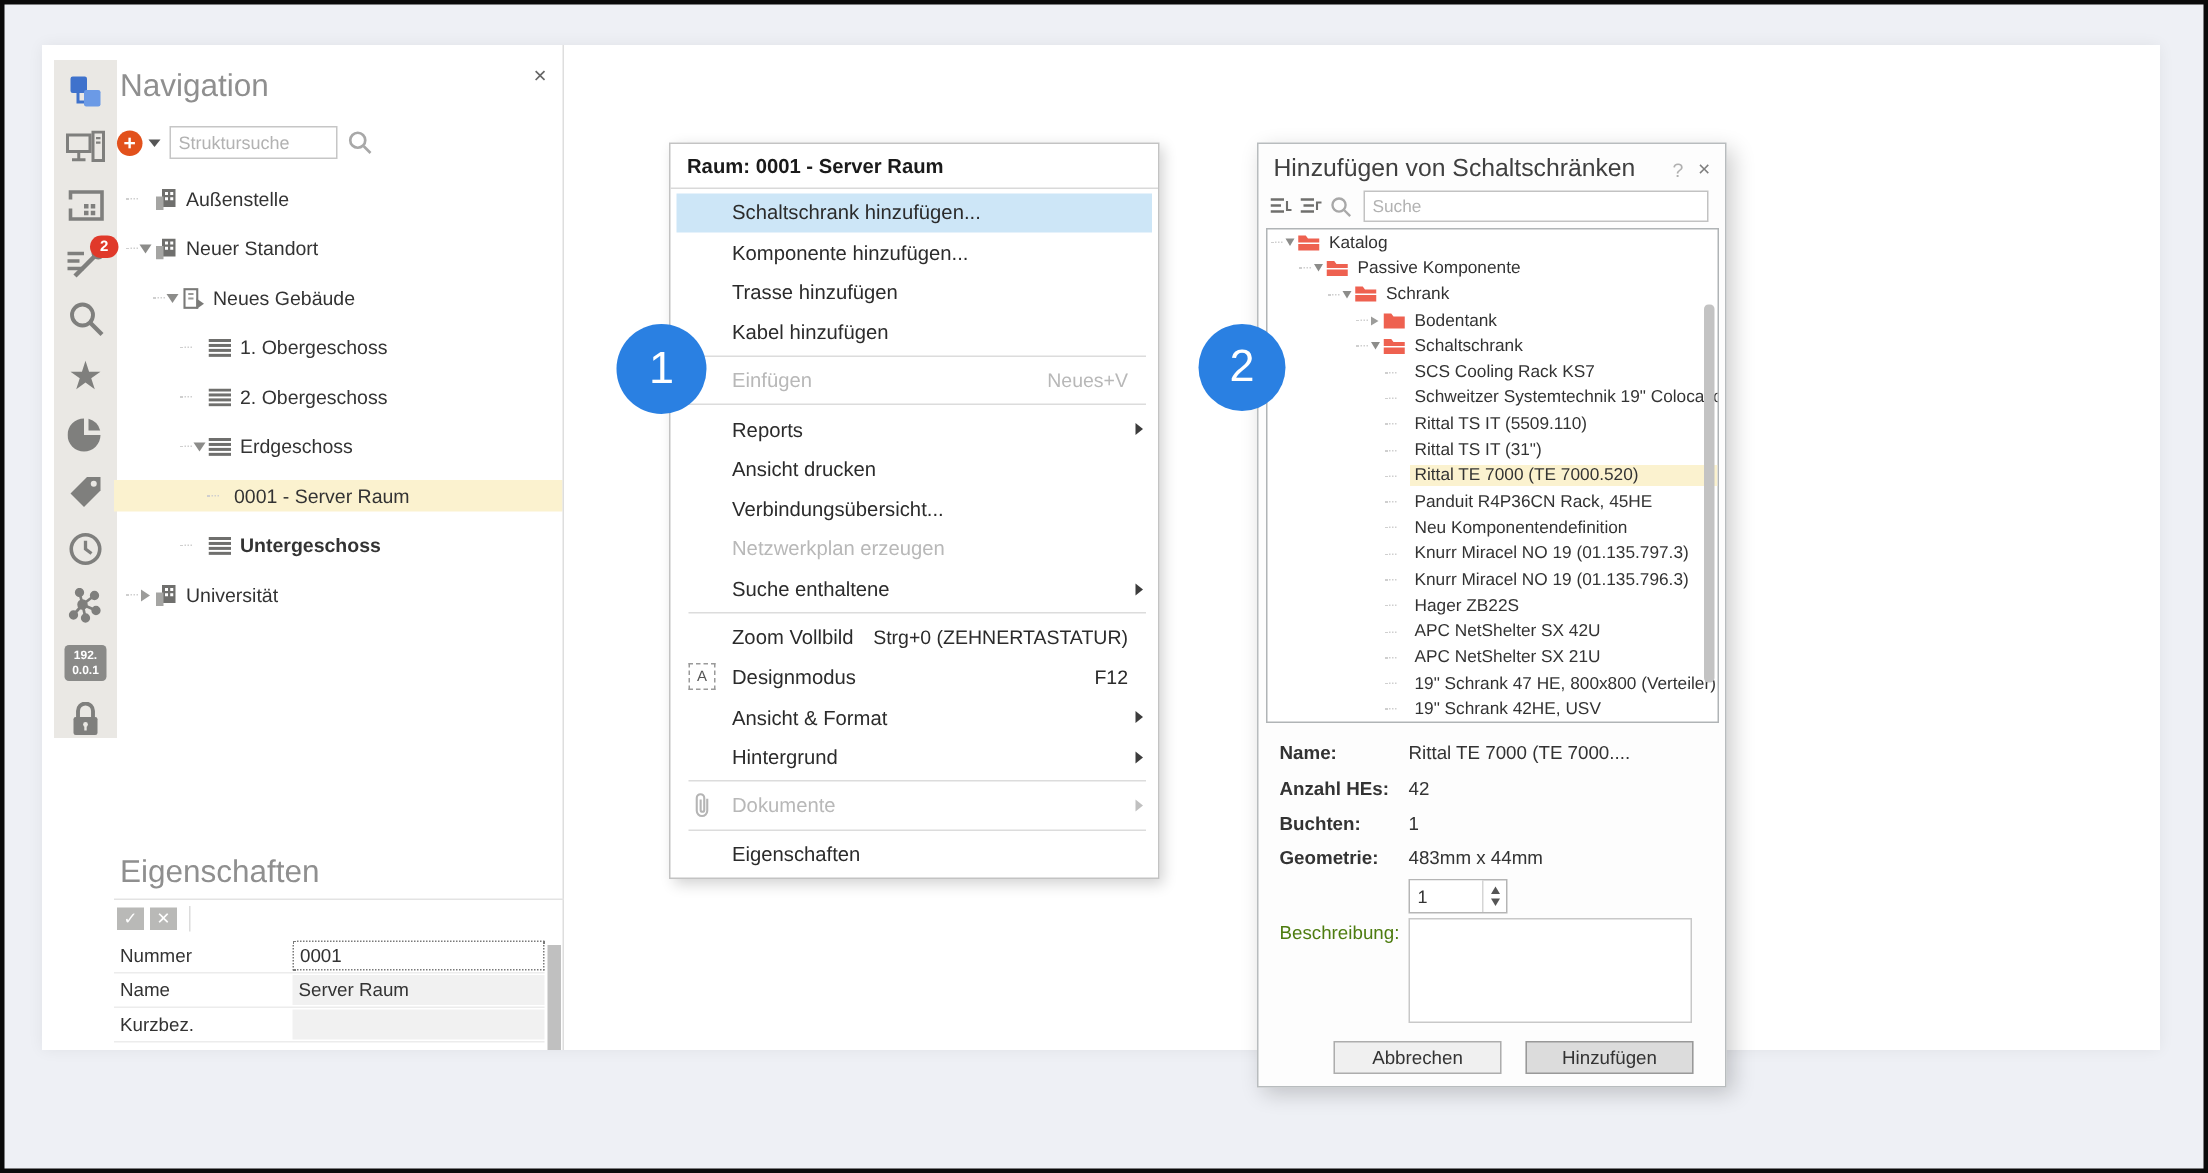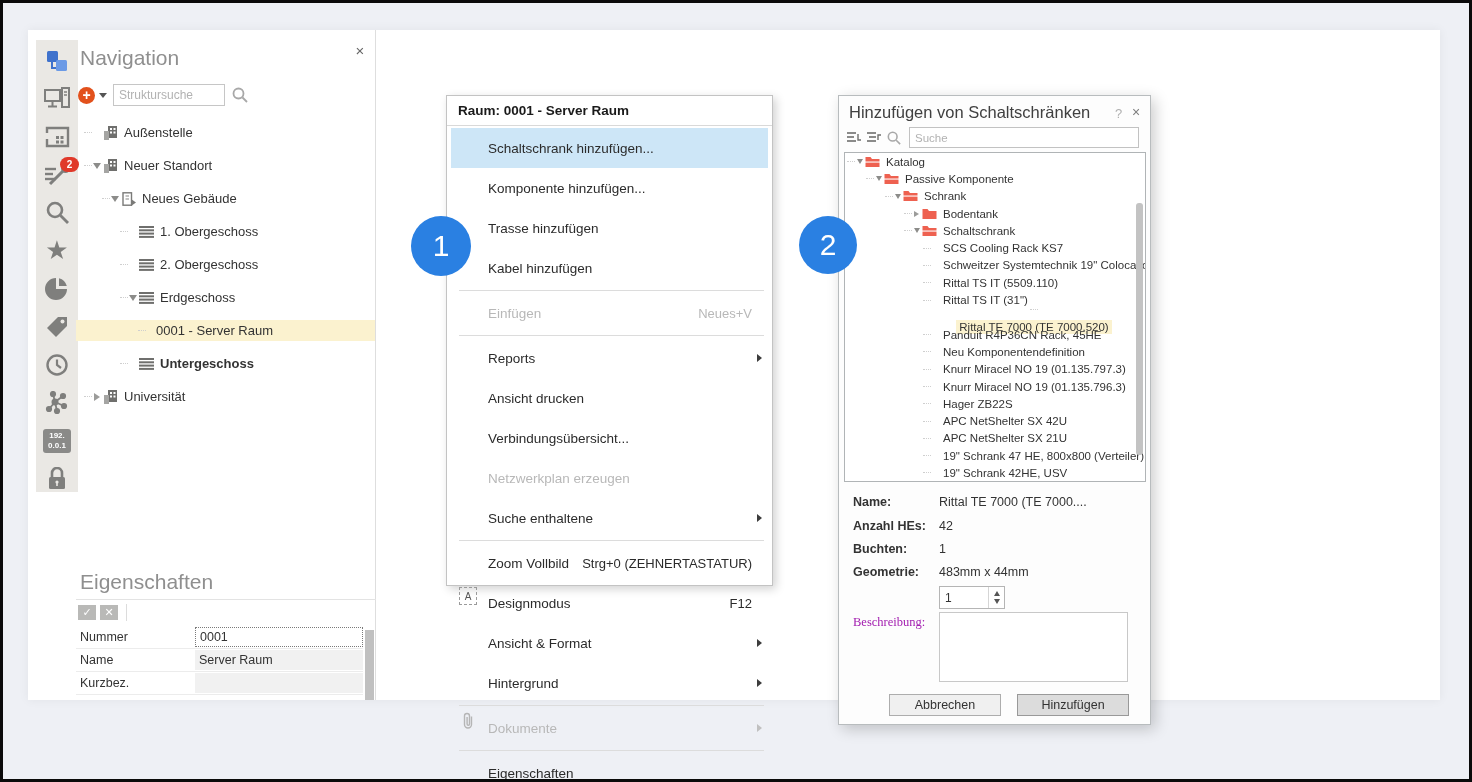--- a/index.html
+++ b/index.html
@@ -41,21 +41,21 @@
   .props-rows{position:absolute;left:48px;top:596px;width:287px;}
   .prow{height:22px;display:flex;align-items:center;border-bottom:1px solid #ececec;font-size:12.5px;color:#333;}
   .plabel{width:115px;padding-left:4px;flex:0 0 auto;}
   .vcell{flex:1;height:20px;background:#f1f1f1;display:flex;align-items:center;padding-left:4px;box-sizing:border-box;}
   .vcell.vfocus{background:#fff;border:1px dotted #7a7a7a;}
   .props-scroll{position:absolute;left:337px;top:600px;width:9px;height:70px;background:#c0c0c0;}
   
   .ctx{position:absolute;left:443px;top:92px;width:327px;height:491px;background:#fff;border:1px solid #c3c3c3;box-shadow:3px 3px 9px rgba(0,0,0,.18);box-sizing:border-box;display:flex;flex-direction:column;}
   .ctx-header{height:29px;display:flex;align-items:center;padding-left:11px;font-size:13.5px;font-weight:bold;color:#1a1a1a;border-bottom:1px solid #d9d9d9;flex:0 0 auto;}
   .ctx-items{flex:1;display:flex;flex-direction:column;justify-content:space-evenly;padding:2px 0;}
-  .mi{position:relative;height:40px;margin:0 4px;display:flex;align-items:center;padding-left:37px;font-size:13.5px;color:#2b2b2b;cursor:pointer;flex:0 0 auto;}
+  .mi{position:relative;height:26px;margin:0 4px;display:flex;align-items:center;padding-left:37px;font-size:13.5px;color:#2b2b2b;cursor:pointer;flex:0 0 auto;}
   .mi.hl{background:#cde6f7;}
   .mi.dis{color:#b8b8b8;cursor:default;}
   .mi .mic{position:absolute;left:7px;top:3px;width:20px;height:20px;display:flex;align-items:center;justify-content:center;}
   .msp{flex:1;}
   .msc{font-size:13px;color:#2b2b2b;}
   .mi.dis .msc{color:#b8b8b8;}
   .mar{width:14px;height:10px;display:flex;align-items:center;justify-content:center;flex:0 0 auto;margin-right:2px;}
   .mar.has::after{content:"";width:0;height:0;border-top:4px solid transparent;border-bottom:4px solid transparent;border-left:5px solid #3c3c3c;}
   .mi.dis .mar.has::after{border-left-color:#c0c0c0;}
   .msep{height:1px;background:#dcdcdc;margin:2px 8px 2px 12px;flex:0 0 auto;}
@@ -73,21 +73,21 @@
   .crow .arw{width:9px;}
   .crow .arw.exp::after{border-left-width:3.5px;border-right-width:3.5px;border-top-width:5px;}
   .crow .arw.col::after{border-top-width:3.5px;border-bottom-width:3.5px;border-left-width:5px;}
   .fic{width:15px;margin:0 3px 0 1px;flex:0 0 auto;display:flex;align-items:center;}
   .clabel{white-space:nowrap;padding:1px 3px;}
   .crow.sel .clabel{background:#fbf2cf;flex:1;}
   .dlg-vscroll{position:absolute;right:2px;top:50px;width:7px;height:252px;background:#c3c3c3;border-radius:3px;}
   .det-row{position:absolute;left:14px;display:flex;font-size:12.5px;color:#333;}
   .det-l{width:86px;font-weight:bold;flex:0 0 auto;}
   .det-v{color:#333;}
-  .besch{position:absolute;left:14px;top:519px;font-size:12.5px;color:#a21caf;font-family:Liberation Serif, serif;}
+  .besch{position:absolute;left:14px;top:519px;font-size:12.5px;color:#4d7c0f;}
   .spin-wrap{position:absolute;left:100px;top:490px;width:64px;height:21px;border:1px solid #b5b5b5;display:flex;background:#fff;}
   .spin-input{flex:1;border:none;outline:none;font-size:12px;padding-left:5px;color:#333;width:40px;}
   .spin-btns{width:15px;border-left:1px solid #d5d5d5;display:flex;flex-direction:column;align-items:center;justify-content:space-evenly;cursor:pointer;}
   .su{width:0;height:0;border-left:3.5px solid transparent;border-right:3.5px solid transparent;border-bottom:5px solid #555;}
   .sd{width:0;height:0;border-left:3.5px solid transparent;border-right:3.5px solid transparent;border-top:5px solid #555;}
   .dlg-ta{position:absolute;left:100px;top:516px;width:183px;height:64px;border:1px solid #c8c8c8;resize:none;outline:none;font-family:"Liberation Sans",sans-serif;}
   .dlg-btn{position:absolute;top:598px;width:110px;height:20px;border:1px solid #adadad;background:#f0f0f0;font-size:12.5px;color:#333;display:flex;align-items:center;justify-content:center;cursor:pointer;}
   .btn-cancel{left:50px;}
   .btn-ok{left:178px;background:#dcdcdc;border-color:#999;}
   
@@ -591,21 +591,21 @@
         <div class="crow" style="padding-left: 78px;">
           <span class="guide"></span>
           <span class="arw"></span>
           <span class="clabel">Rittal TS IT (5509.110)</span>
         </div>
         <div class="crow" style="padding-left: 78px;">
           <span class="guide"></span>
           <span class="arw"></span>
           <span class="clabel">Rittal TS IT (31")</span>
         </div>
-        <div class="crow sel" style="padding-left: 78px; flex-direction: column;">
+        <div class="crow sel" style="padding-left: 78px;">
           <span class="guide"></span>
           <span class="arw"></span>
           <span class="clabel">Rittal TE 7000 (TE 7000.520)</span>
         </div>
         <div class="crow" style="padding-left: 78px;">
           <span class="guide"></span>
           <span class="arw"></span>
           <span class="clabel">Panduit R4P36CN Rack, 45HE</span>
         </div>
         <div class="crow" style="padding-left: 78px;">

